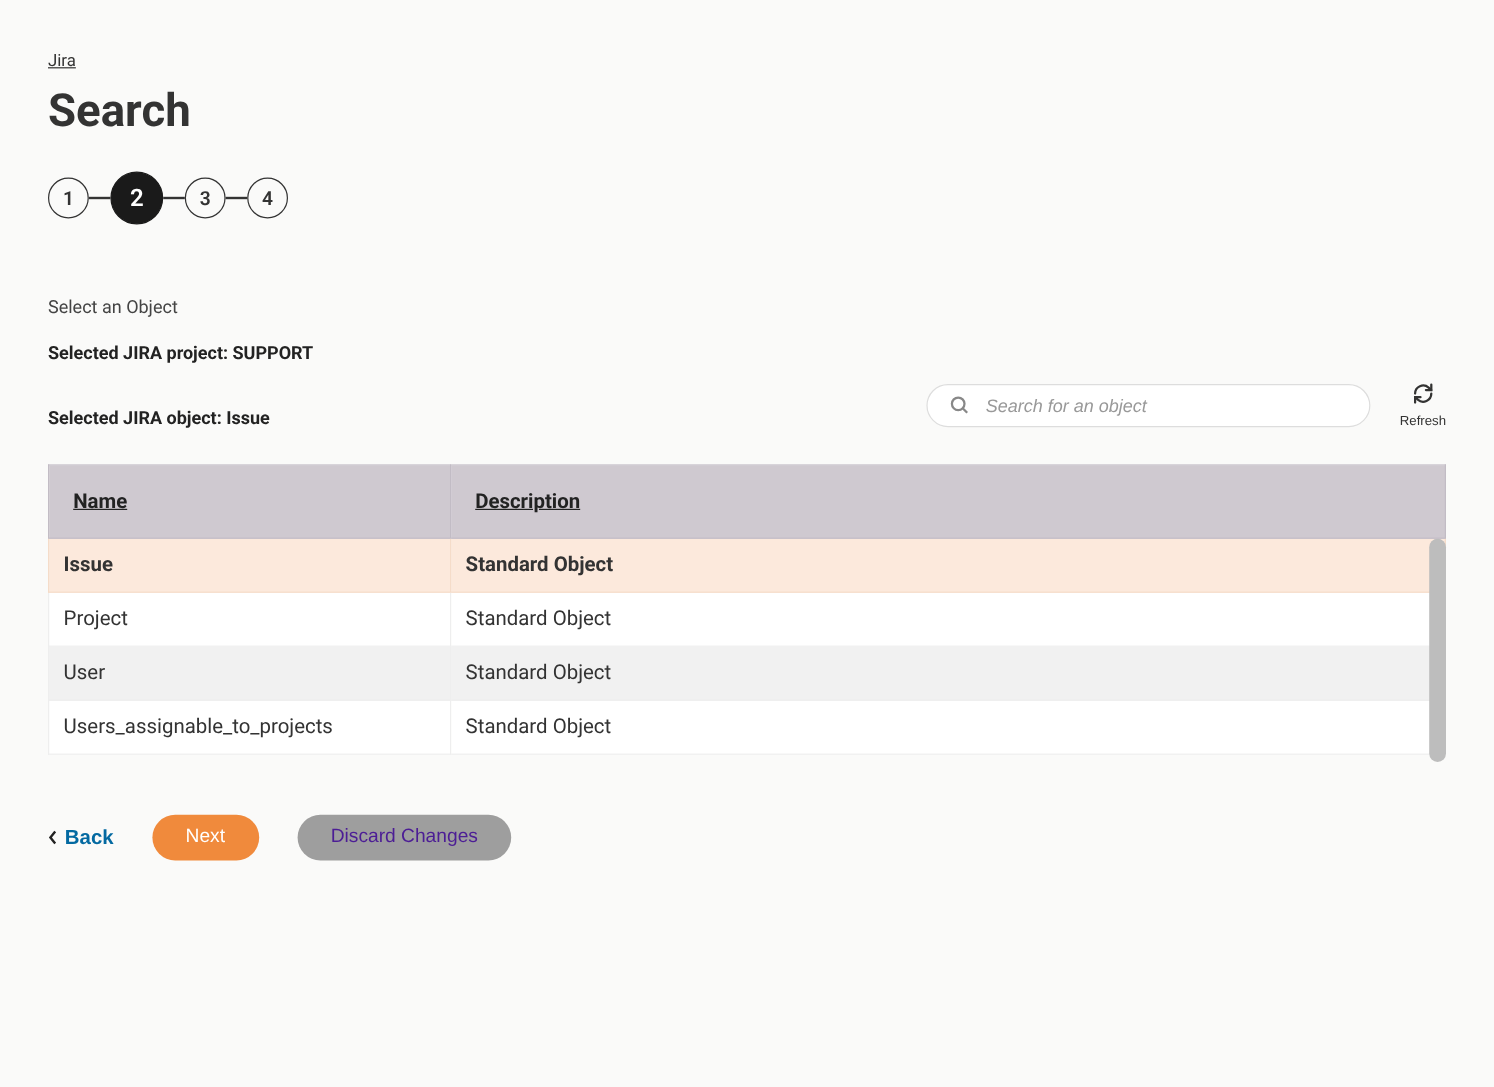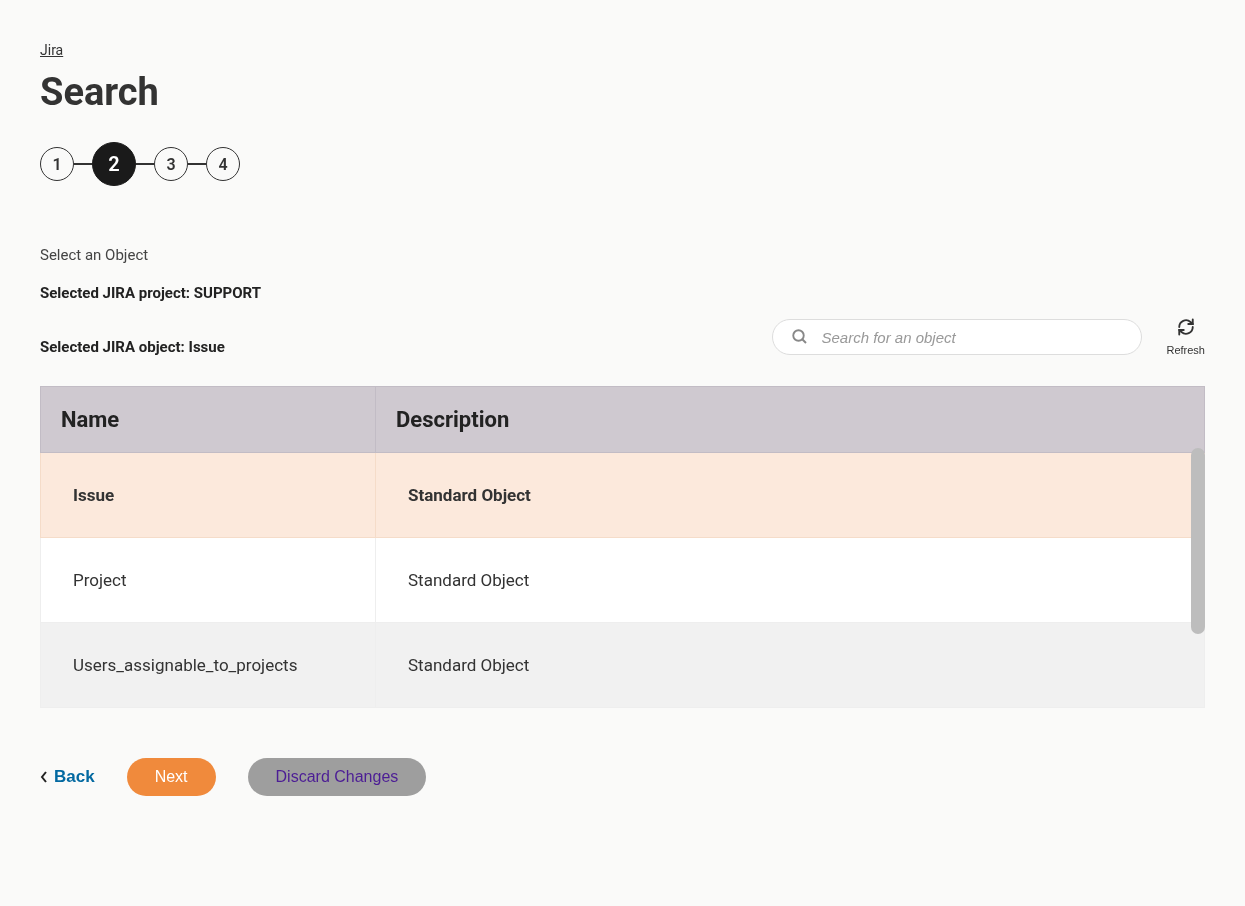--- a/index.html
+++ b/index.html
@@ -127,27 +127,28 @@
       margin-top: 30px;
     }
     table {
       width: 100%;
       border-collapse: collapse;
     }
     thead th {
       background: #cfc9d0;
       text-align: left;
       padding: 20px;
-      font-size: 22px;
+      font-size: 17px;
       font-weight: 700;
       color: #222;
       border: 1px solid #c2bcc5;
+      text-decoration: underline;
     }
     tbody td {
-      padding: 32px;
+      padding: 12px;
       font-size: 17px;
       color: #333;
       border: 1px solid #eee;
     }
     tbody tr.selected td {
       background: #fce9dc;
       font-weight: 700;
       border-color: #f5dcc9;
     }
     tbody tr:nth-child(odd):not(.selected) td {
@@ -266,20 +267,24 @@
     <tbody>
       <tr class="selected">
         <td class="col-name">Issue</td>
         <td>Standard Object</td>
       </tr>
       <tr>
         <td class="col-name">Project</td>
         <td>Standard Object</td>
       </tr>
       <tr>
+        <td class="col-name">User</td>
+        <td>Standard Object</td>
+      </tr>
+      <tr>
         <td class="col-name">Users_assignable_to_projects</td>
         <td>Standard Object</td>
       </tr>
     </tbody>
   </table>
   <div class="scrollbar-visual"></div>
 </div>
 
 <div class="footer-buttons">
   <button class="back-btn">

